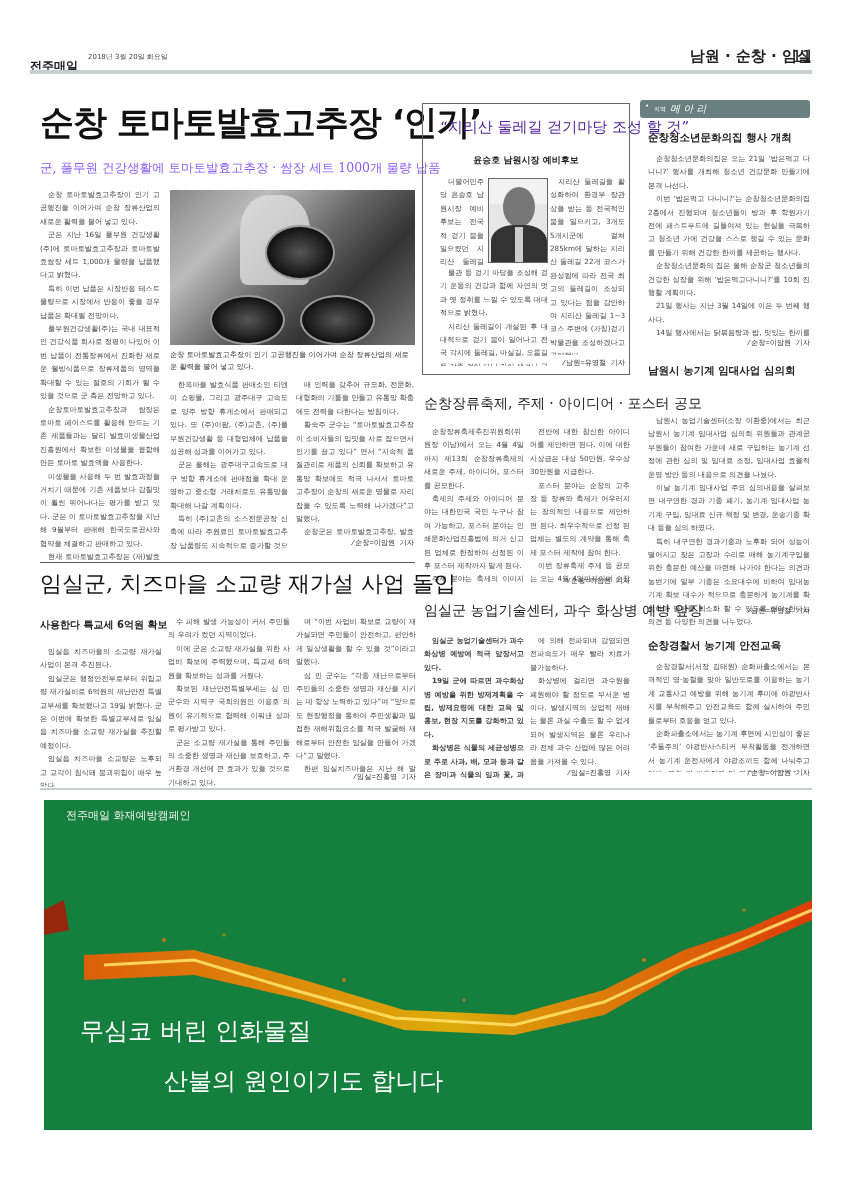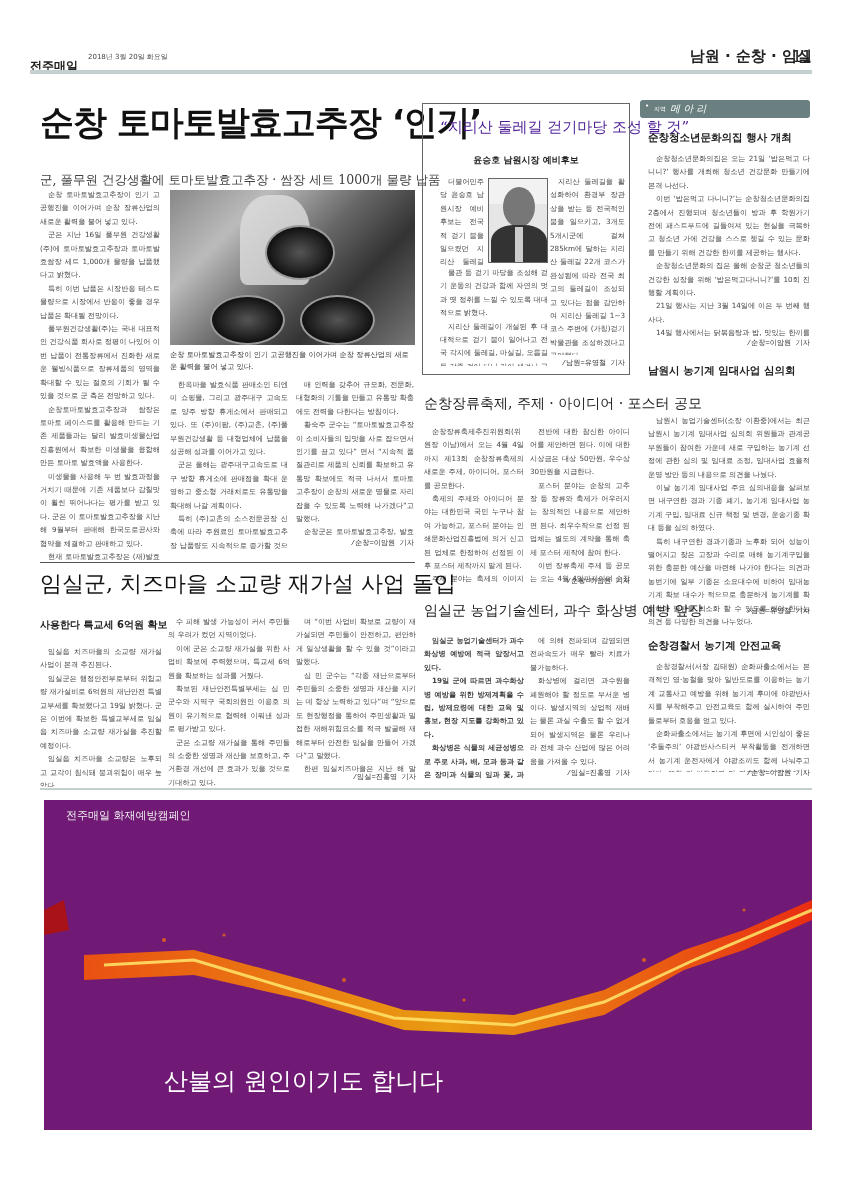--- a/index.html
+++ b/index.html
@@ -6,21 +6,21 @@
   body { width: 842px; height: 1191px; background: #fff; font-family: "DejaVu Sans", sans-serif; color: #222; position: relative; overflow: hidden; }
   .abs { position: absolute; }
   .masthead { left: 30px; top: 46px; width: 782px; height: 22px; }
   .masthead .paper { position: absolute; left: 0; top: 12px; font-weight: bold; font-size: 12px; }
   .masthead .date { position: absolute; left: 58px; top: 6px; font-size: 7px; color: #444; }
   .masthead .section { position: absolute; left: 0; right: 0; top: 1px; text-align: right; font-weight: bold; font-size: 15px; }
   .masthead .page { position: absolute; right: 0; top: 1px; font-size: 16px; }
   .mast-rule { left: 30px; top: 70px; width: 782px; height: 4px; background: #c4cfcf; }
 
   .hl1 { left: 40px; top: 100px; font-size: 34px; font-weight: bold; letter-spacing: -1px; color: #111; white-space: nowrap; }
-  .sub1 { left: 40px; top: 172px; font-family: "DejaVu Serif", serif; font-size: 12.5px; color: #404040; white-space: nowrap; }
+  .sub1 { left: 40px; top: 160px; font-family: "DejaVu Serif", serif; font-size: 12.5px; color: #8b5cf6; white-space: nowrap; }
 
   .col { font-size: 7.2px; line-height: 13.4px; color: #444; text-align: justify; overflow: hidden; }
   .col p { text-indent: 8px; }
   .byline { text-align: right; font-size: 7.2px; color: #333; font-family: Liberation Mono, monospace; }
 
   .photo { left: 170px; top: 190px; width: 245px; height: 155px; background: linear-gradient(135deg,#888 0%,#bbb 25%,#666 50%,#333 70%,#777 100%); overflow: hidden; }
   .photo .jar { position: absolute; border-radius: 50%; background: radial-gradient(#555,#111 70%); border: 2px solid #999; }
   .photo .hand { position: absolute; left: 70px; top: 5px; width: 70px; height: 90px; background: #ddd; border-radius: 40% 40% 10% 10%; opacity: .8; }
   .caption { left: 170px; top: 349px; width: 245px; font-size: 7.2px; line-height: 12px; color: #333; }
 
@@ -38,21 +38,21 @@
   .bar-corner .dot { position: absolute; left: 5px; top: 2px; font-size: 7px; }
 
   .side-hl { font-size: 10.5px; font-weight: bold; color: #222; white-space: nowrap; text-align: right; }
   .mid-hl { font-family: "DejaVu Serif", serif; font-size: 14px; color: #222; white-space: nowrap; }
 
   .hl2 { left: 40px; top: 569px; font-family: "DejaVu Serif", serif; font-size: 22px; color: #111; white-space: nowrap; }
   .rule2 { left: 40px; top: 562px; width: 375px; height: 1px; background: #555; }
   .sub2 { left: 40px; top: 618px; font-size: 10px; font-weight: bold; white-space: nowrap; }
 
   .hr { height: 2px; background: #c4cfcf; }
-  .ad { left: 44px; top: 800px; width: 768px; height: 330px; background: #701a75; overflow: hidden; }
+  .ad { left: 44px; top: 800px; width: 768px; height: 330px; background: #15803d; overflow: hidden; }
   .ad .label { position: absolute; left: 22px; top: 8px; color: #eee; font-size: 11px; }
   .ad .fire { position: absolute; left: 0; top: 40px; width: 100%; height: 290px; }
   .ad .l1 { position: absolute; left: 36px; top: 215px; color: #fff; font-family: "DejaVu Serif", serif; font-size: 24px; }
   .ad .l2 { position: absolute; left: 120px; top: 265px; color: #fff; font-family: "DejaVu Serif", serif; font-size: 24px; }
 </style>
 </head>
 <body>
 
 <div class="abs masthead">
   <span class="paper">전주매일</span>
@@ -218,14 +218,15 @@
     <g fill="#ff7a00" opacity="0.7">
       <circle cx="120" cy="100" r="2"></circle>
         <circle cx="180" cy="95" r="1.5"></circle>
         <circle cx="300" cy="140" r="2"></circle>
       <circle cx="420" cy="160" r="1.5"></circle>
         <circle cx="600" cy="120" r="2"></circle>
         <circle cx="700" cy="70" r="1.5"></circle>
     </g>
   </svg>
   <div class="label">전주매일 화재예방캠페인</div>
+  <div class="l1">무심코 버린 인화물질</div>
   <div class="l2">산불의 원인이기도 합니다</div>
 </div>
 
 </body></html>

